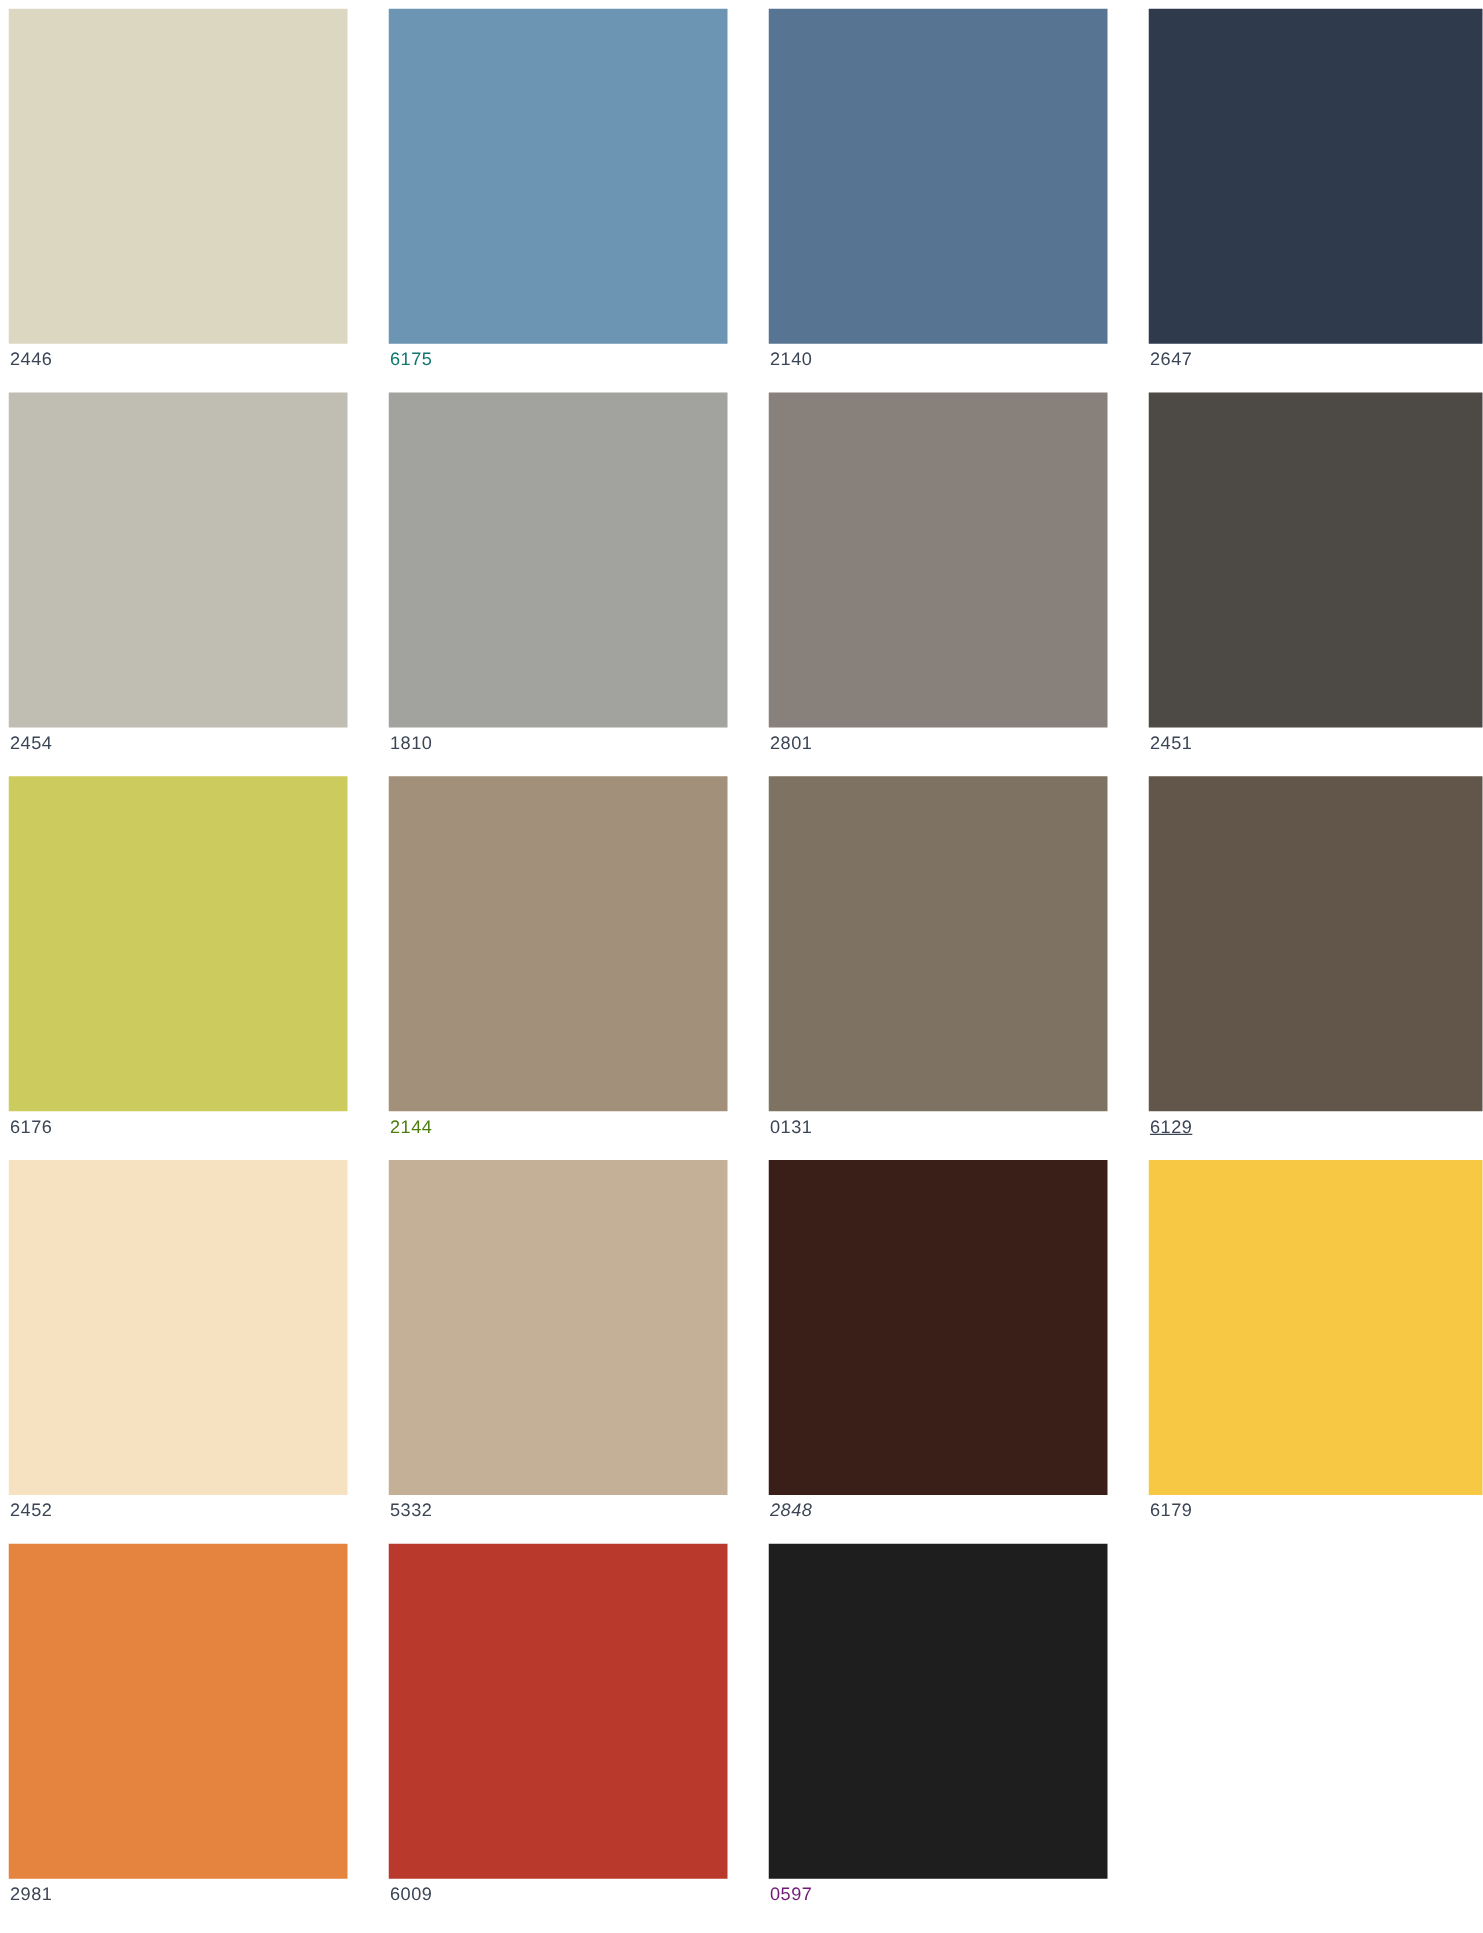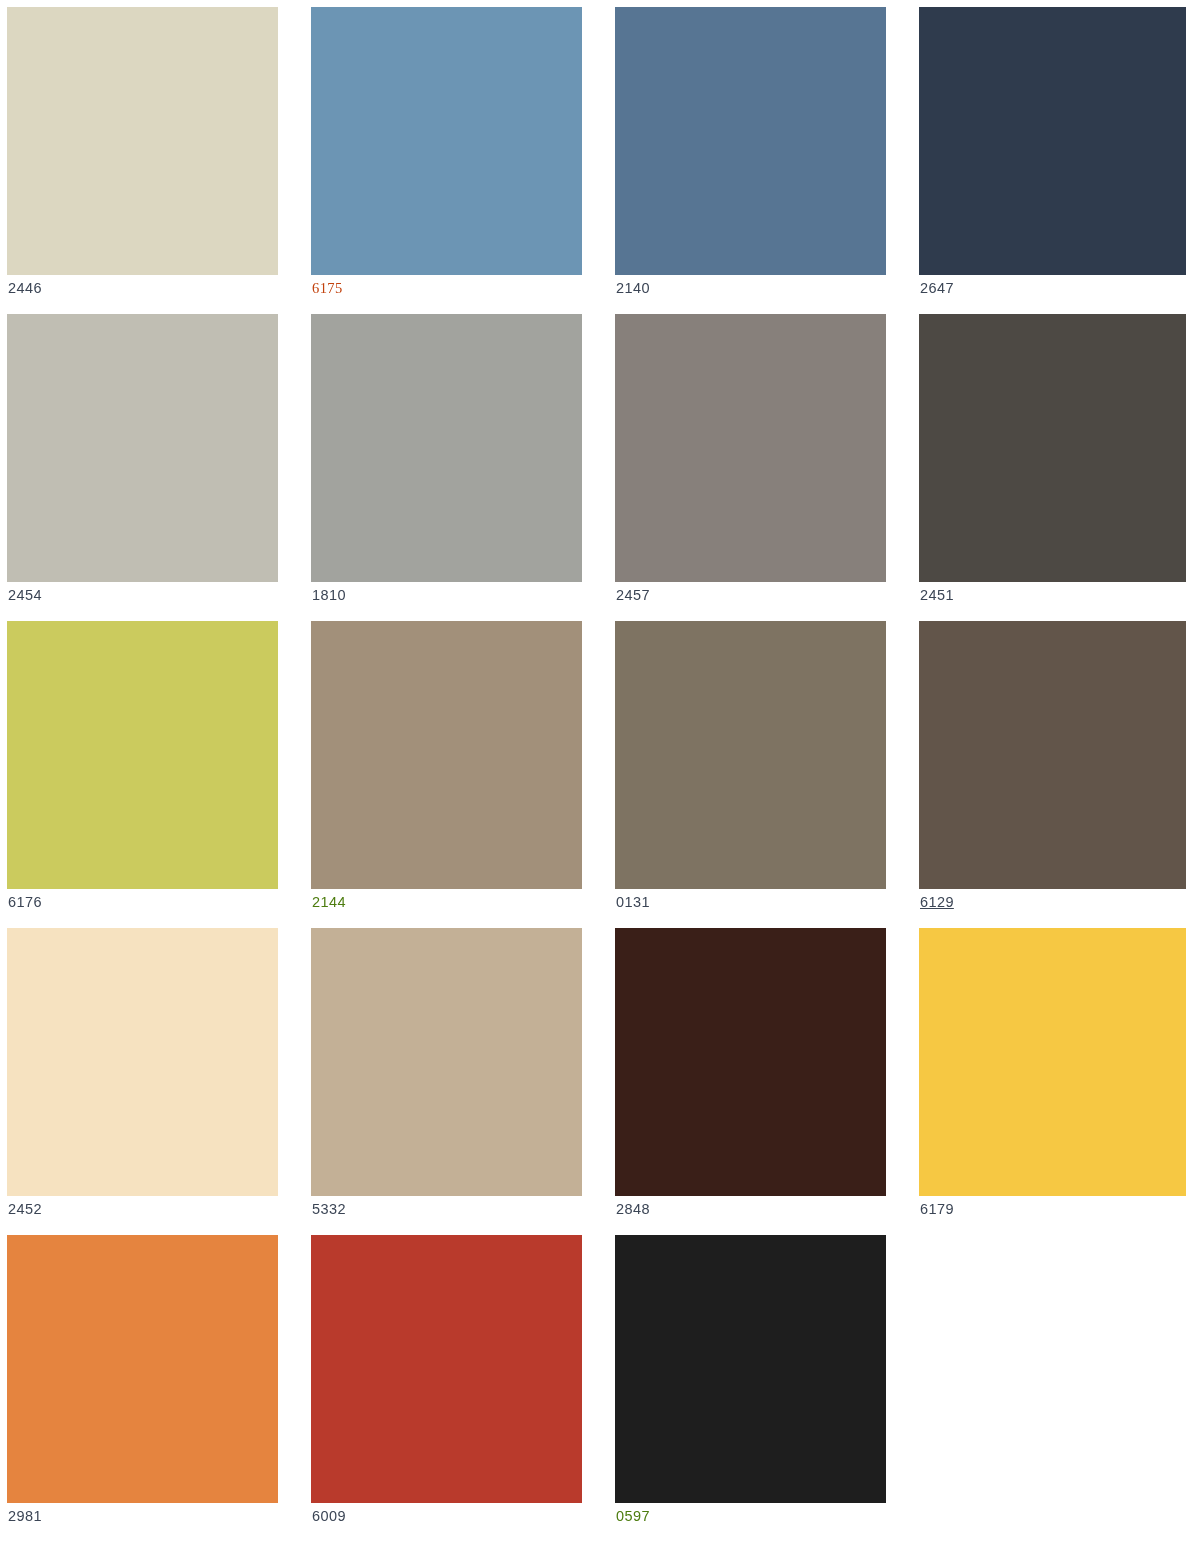--- a/index.html
+++ b/index.html
@@ -49,41 +49,41 @@
 </head>
 <body style="background: rgb(255, 255, 255);">
 
 <div class="palette-grid">
     <div class="swatch-cell">
       <div class="swatch-chip" style="background-color: rgb(220, 215, 193);"></div>
       <div class="swatch-code" style="color: rgb(59, 69, 85);">2446</div>
     </div>
     <div class="swatch-cell">
       <div class="swatch-chip" style="background-color: rgb(108, 149, 180);"></div>
-      <div class="swatch-code" style="color: #c2410c; font-family: Liberation Serif, serif;">6175</div>
+      <div class="swatch-code" style="color: #0f766e;">6175</div>
     </div>
     <div class="swatch-cell">
       <div class="swatch-chip" style="background-color: rgb(87, 117, 147);"></div>
       <div class="swatch-code" style="color: rgb(59, 69, 85);">2140</div>
     </div>
     <div class="swatch-cell">
       <div class="swatch-chip" style="background-color: rgb(47, 59, 77);"></div>
       <div class="swatch-code" style="color: rgb(59, 69, 85);">2647</div>
     </div>
     <div class="swatch-cell">
       <div class="swatch-chip" style="background-color: rgb(192, 190, 179);"></div>
       <div class="swatch-code" style="color: rgb(59, 69, 85);">2454</div>
     </div>
     <div class="swatch-cell">
       <div class="swatch-chip" style="background-color: rgb(162, 163, 158);"></div>
       <div class="swatch-code" style="color: rgb(59, 69, 85);">1810</div>
     </div>
     <div class="swatch-cell">
       <div class="swatch-chip" style="background-color: rgb(135, 128, 123);"></div>
-      <div class="swatch-code" style="color: rgb(59, 69, 85);">2457</div>
+      <div class="swatch-code" style="color: rgb(59, 69, 85);">2801</div>
     </div>
     <div class="swatch-cell">
       <div class="swatch-chip" style="background-color: rgb(77, 73, 68);"></div>
       <div class="swatch-code" style="color: rgb(59, 69, 85);">2451</div>
     </div>
     <div class="swatch-cell">
       <div class="swatch-chip" style="background-color: rgb(203, 203, 94);"></div>
       <div class="swatch-code" style="color: rgb(59, 69, 85);">6176</div>
     </div>
     <div class="swatch-cell">
@@ -101,31 +101,31 @@
     <div class="swatch-cell">
       <div class="swatch-chip" style="background-color: rgb(246, 226, 192);"></div>
       <div class="swatch-code" style="color: rgb(59, 69, 85);">2452</div>
     </div>
     <div class="swatch-cell">
       <div class="swatch-chip" style="background-color: rgb(195, 176, 150);"></div>
       <div class="swatch-code" style="color: rgb(59, 69, 85);">5332</div>
     </div>
     <div class="swatch-cell">
       <div class="swatch-chip" style="background-color: rgb(58, 31, 24);"></div>
-      <div class="swatch-code" style="color: rgb(59, 69, 85);">2848</div>
+      <div class="swatch-code" style="color: rgb(59, 69, 85); font-style: italic;">2848</div>
     </div>
     <div class="swatch-cell">
       <div class="swatch-chip" style="background-color: rgb(246, 200, 67);"></div>
       <div class="swatch-code" style="color: rgb(59, 69, 85);">6179</div>
     </div>
     <div class="swatch-cell">
       <div class="swatch-chip" style="background-color: rgb(229, 132, 63);"></div>
       <div class="swatch-code" style="color: rgb(59, 69, 85);">2981</div>
     </div>
     <div class="swatch-cell">
       <div class="swatch-chip" style="background-color: rgb(185, 58, 44);"></div>
       <div class="swatch-code" style="color: rgb(59, 69, 85);">6009</div>
     </div>
     <div class="swatch-cell">
       <div class="swatch-chip" style="background-color: rgb(30, 30, 30);"></div>
-      <div class="swatch-code" style="color: #4d7c0f;">0597</div>
+      <div class="swatch-code" style="color: #701a75;">0597</div>
     </div>
   </div>
 
 </body></html>

